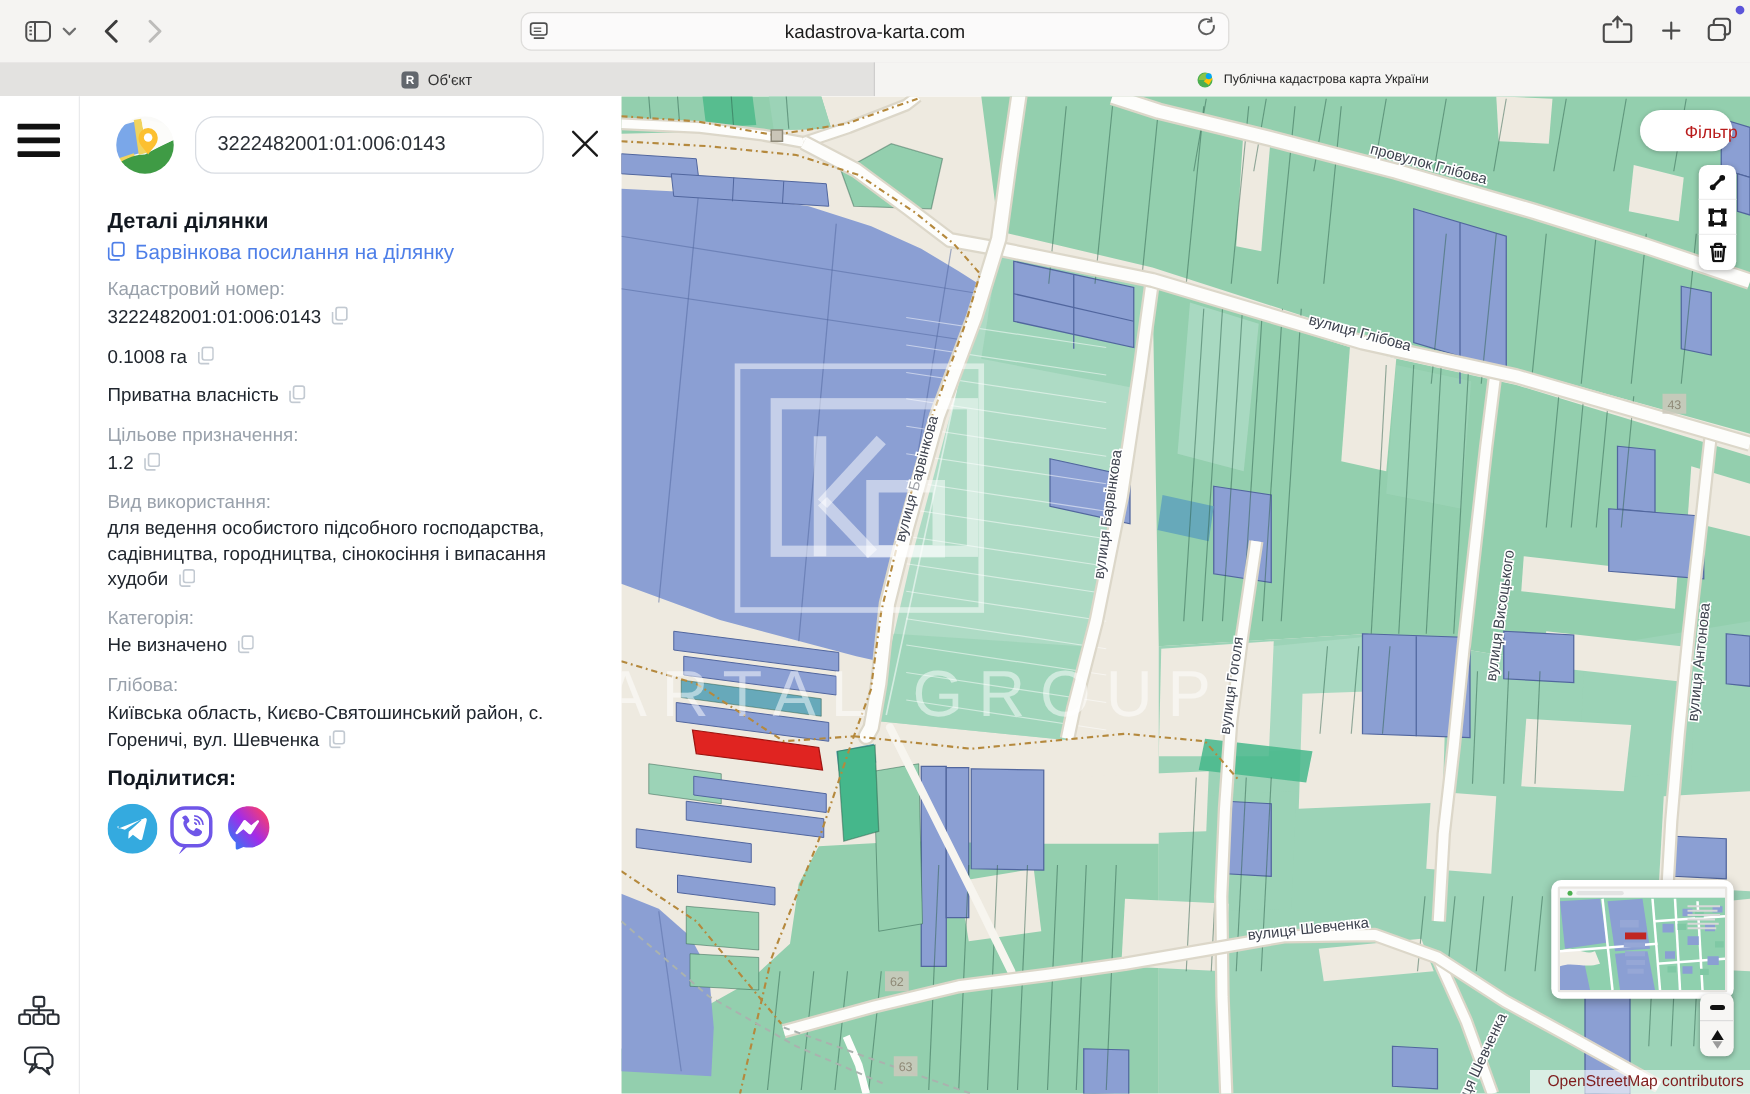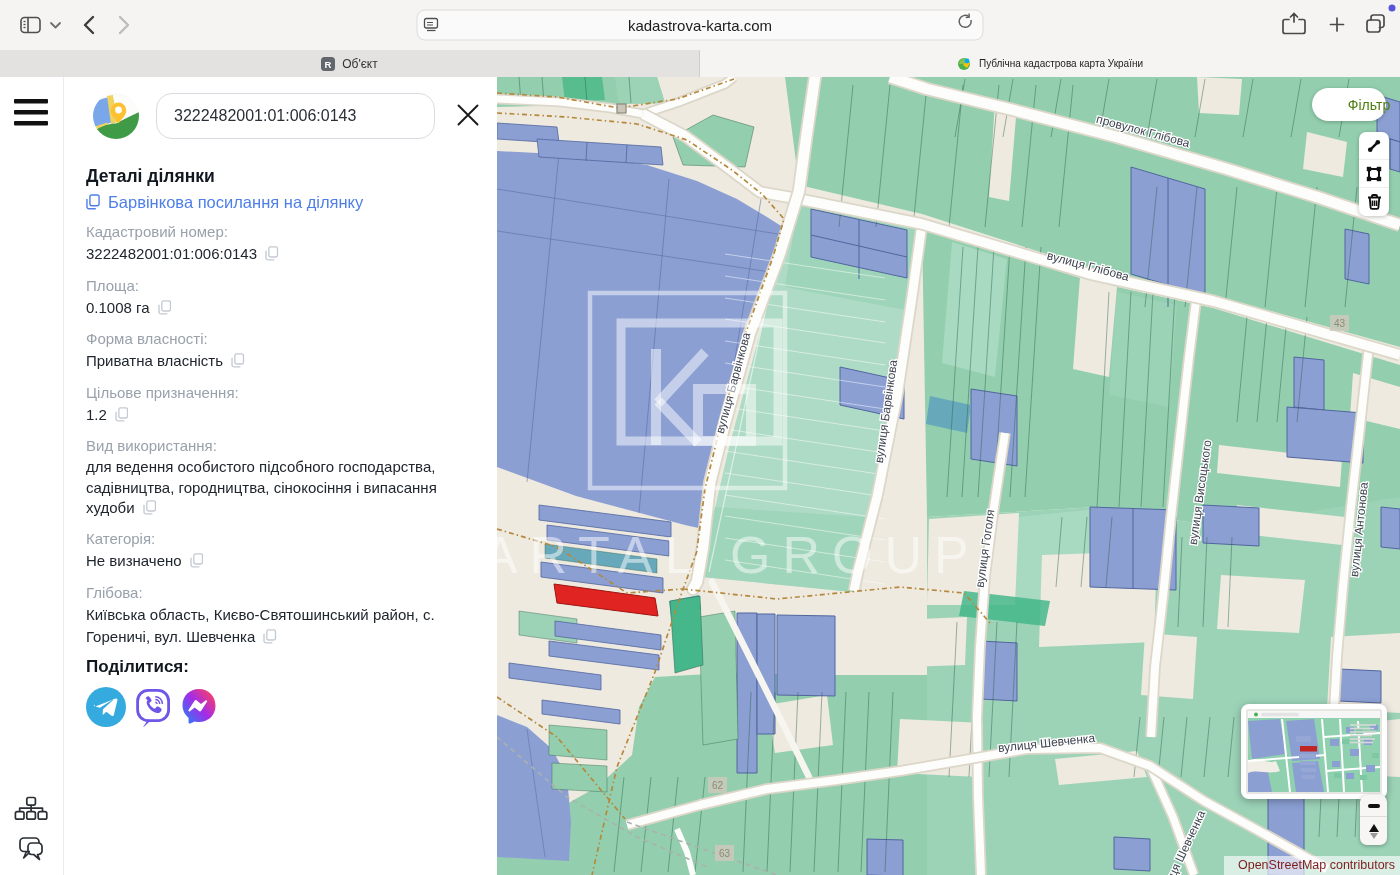--- a/index.html
+++ b/index.html
@@ -147,30 +147,28 @@
       <div class="fgroup">
           <div class="lbl">Кадастровий номер:</div>
           <div class="val">3222482001:01:006:0143<svg class="copyic" width="13.5" height="15" viewBox="0 0 15 17">
               <g fill="none" stroke="#c3cad2" stroke-width="1.5">
                 <rect x="4.2" y="1" width="9.8" height="11.5" rx="2"></rect>
                 <path d="M10.5 15.8 h-7.3 a2.2 2.2 0 0 1 -2.2 -2.2 v-8.3"></path>
               </g>
             </svg></div>
         </div>
       <div class="fgroup">
-          <div class="lbl">Площа:</div>
           <div class="val">0.1008 га<svg class="copyic" width="13.5" height="15" viewBox="0 0 15 17">
               <g fill="none" stroke="#c3cad2" stroke-width="1.5">
                 <rect x="4.2" y="1" width="9.8" height="11.5" rx="2"></rect>
                 <path d="M10.5 15.8 h-7.3 a2.2 2.2 0 0 1 -2.2 -2.2 v-8.3"></path>
               </g>
             </svg></div>
         </div>
       <div class="fgroup">
-          <div class="lbl">Форма власності:</div>
           <div class="val">Приватна власність<svg class="copyic" width="13.5" height="15" viewBox="0 0 15 17">
               <g fill="none" stroke="#c3cad2" stroke-width="1.5">
                 <rect x="4.2" y="1" width="9.8" height="11.5" rx="2"></rect>
                 <path d="M10.5 15.8 h-7.3 a2.2 2.2 0 0 1 -2.2 -2.2 v-8.3"></path>
               </g>
             </svg></div>
         </div>
       <div class="fgroup">
           <div class="lbl">Цільове призначення:</div>
           <div class="val">1.2<svg class="copyic" width="13.5" height="15" viewBox="0 0 15 17">
@@ -237,21 +235,21 @@
       </div>
     </div>
   </div>
 
   <div id="mapwrap">
     
     <div style="position:absolute;left:815px;top:11px;z-index:5;background:#fff;border-radius:17px;height:33px;width:74px;display:flex;align-items:center;justify-content:center;gap:6px;box-shadow:0 1px 4px rgba(0,0,0,0.25);">
       <svg width="15" height="15" viewBox="0 0 15 15">
           <path d="M1.5 2 h12 l-4.6 5.5 v5 l-2.8 -1.8 v-3.2 Z" fill="none" stroke="#222" stroke-width="1.5" stroke-linejoin="round"></path>
         </svg>
-      <span style="font-size:14px;color:#4d7c0f;margin-left:34px;">Фільтр</span>
+      <span style="font-size:14px;color:#b91c1c;margin-left:34px;">Фільтр</span>
     </div>
     <div style="position:absolute;right:11px;top:55px;z-index:5;width:30px;background:#fff;border-radius:7px;box-shadow:0 1px 4px rgba(0,0,0,0.25);">
       <div style="height:28px;display:flex;align-items:center;justify-content:center;border-bottom:1px solid #eee;">
         <svg width="16" height="16" viewBox="0 0 16 16">
             <circle cx="4.2" cy="11.8" r="2.3" fill="#111"></circle>
             <circle cx="11.8" cy="4.2" r="2.3" fill="#111"></circle>
             <line x1="4.6" y1="11.4" x2="11.4" y2="4.6" stroke="#111" stroke-width="2.4"></line>
           </svg>
       </div>
       <div style="height:28px;display:flex;align-items:center;justify-content:center;border-bottom:1px solid #eee;">

